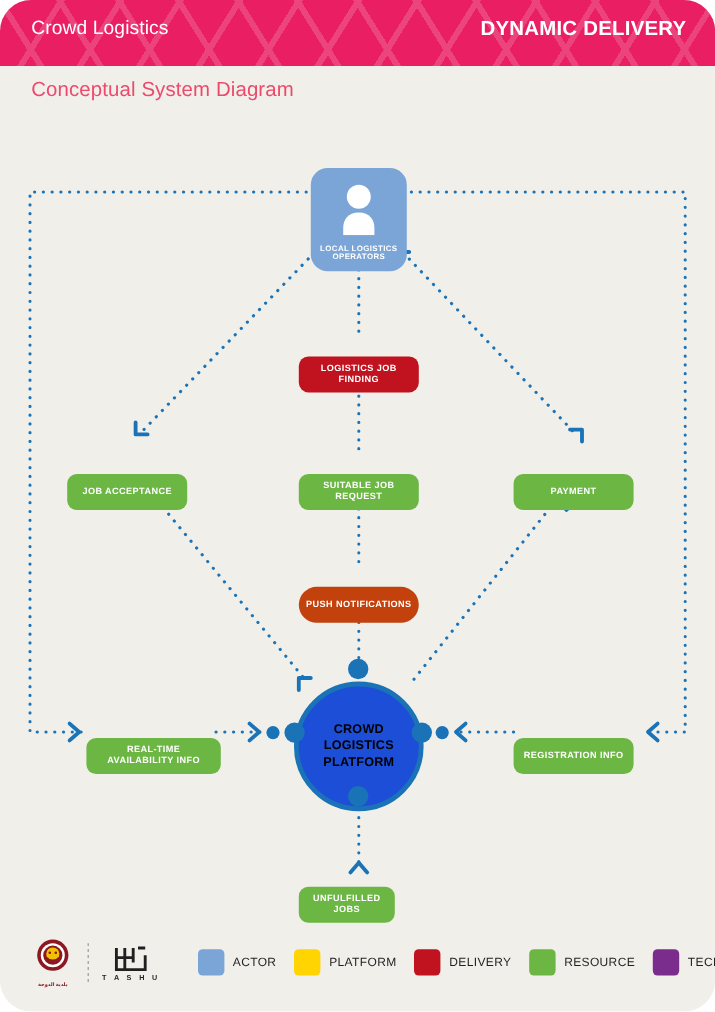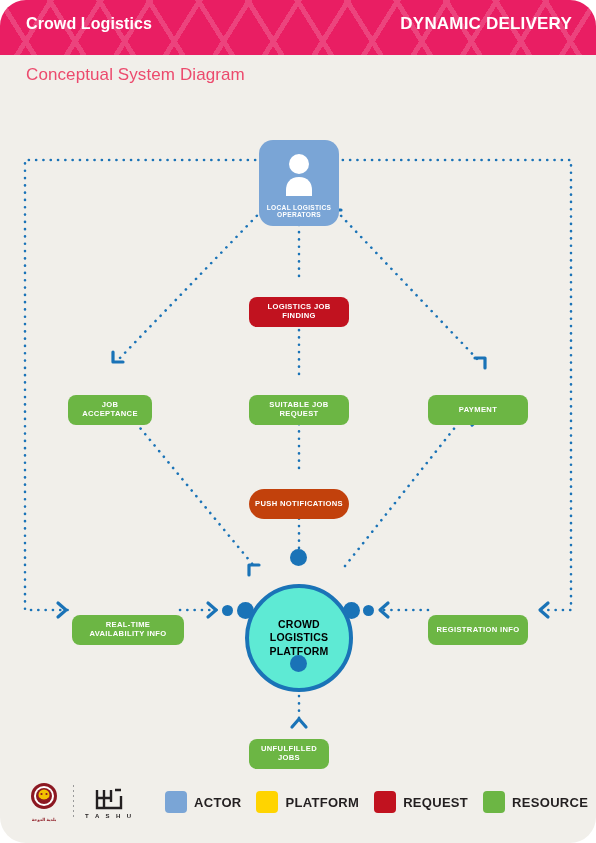--- a/index.html
+++ b/index.html
@@ -10,21 +10,21 @@
   .card{position:absolute;left:0;top:0;width:596px;height:843px;
         background:#f1efea;border-radius:26px;overflow:hidden;}
 
   
   .header{position:absolute;left:0;top:0;width:596px;height:55px;
           background:#e91e63;overflow:hidden;}
   .header-pattern{position:absolute;inset:-20px;opacity:.17;
       background-image:
         repeating-linear-gradient(58deg, transparent 0 12px, #ffffff 12px 17px, transparent 17px 42px),
         repeating-linear-gradient(-58deg, transparent 0 12px, #ffffff 12px 17px, transparent 17px 42px);}
-  .header-title{position:absolute;left:26px;top:15px;color:#ffffff;font-size:16px;font-weight:bold;letter-spacing:.1px;}
+  .header-title{position:absolute;left:26px;top:15px;color:#ffffff;font-size:16px;font-weight:normal;letter-spacing:.1px;}
   .header-brand{position:absolute;right:24px;top:14px;color:#ffffff;font-size:17px;font-weight:bold;letter-spacing:.2px;}
 
   .subtitle{position:absolute;left:26px;top:65px;color:#ec4a6d;font-size:17px;letter-spacing:.1px;}
 
   
   #wires{position:absolute;left:0;top:0;width:596px;height:843px;}
 
   
   .node{position:absolute;box-sizing:border-box;display:flex;align-items:center;justify-content:center;
         text-align:center;color:#ffffff;font-weight:bold;line-height:1.15;margin-top:20px;}
@@ -32,38 +32,38 @@
   .pill{height:30px;border-radius:8px;font-size:7.6px;letter-spacing:.35px;padding:0 6px;}
   .pill.green{background:#6cb644;}
   .pill.red{background:#c1121f;}
   .pill.purple{background:#c2410c;border-radius:15px;}
 
   .actor{left:259px;top:120px;width:80px;height:86px;background:#7aa5d6;border-radius:14px;
          flex-direction:column;justify-content:flex-end;padding-bottom:7px;}
   .actor .person{position:absolute;left:50%;top:12px;transform:translateX(-50%);}
   .actor .actor-label{position:relative;font-size:6.6px;letter-spacing:.3px;}
 
-  .platform{left:245px;top:564px;width:108px;height:108px;border-radius:50%;
-            background:#5eead4;border:4px solid #1a73b7;color:#000000;
+  .platform{left:245px;top:548px;width:108px;height:108px;border-radius:50%;
+            background:#1d4ed8;border:4px solid #1a73b7;color:#000000;
             font-size:10.5px;letter-spacing:.2px;line-height:1.25;}
   .hub{position:absolute;width:17px;height:17px;border-radius:50%;background:#1a73b7;}
   .hub.n{left:290px;top:549px;}
   .hub.s{left:290px;top:655px;}
   .hub.w{left:237px;top:602px;}
   .hub.e{left:343px;top:602px;}
   .dot-sm{position:absolute;width:11px;height:11px;border-radius:50%;background:#1a73b7;}
   .dot-sm.w{left:222px;top:605px;}
   .dot-sm.e{left:363px;top:605px;}
 
   
   .legend{position:absolute;left:0;bottom:0;width:596px;height:70px;}
   .legend-items{position:absolute;left:165px;top:18px;display:flex;align-items:center;gap:15px;}
   .leg{display:flex;align-items:center;gap:7px;}
   .sw{width:22px;height:22px;border-radius:4px;}
-  .leg-label{font-size:13px;font-weight:bold;color:#231f20;letter-spacing:.3px;}
+  .leg-label{font-size:10px;font-weight:normal;color:#231f20;letter-spacing:.3px;}
 
   .logos{position:absolute;left:26px;top:782px;display:flex;align-items:center;gap:11px;}
   .logo-sep{width:1px;height:34px;
       background:repeating-linear-gradient(to bottom,#9a9a9a 0 2px,transparent 2px 5px);}
   .tashu{display:flex;flex-direction:column;align-items:center;}
   .tashu-word{font-size:6px;font-weight:bold;letter-spacing:2.4px;color:#231f20;margin-top:1px;}
   .qlogo-cap{font-size:4.2px;font-weight:bold;color:#8c1822;letter-spacing:.1px;margin-top:1px;text-align:center;}
 </style>
 </head>
 <body>
@@ -133,21 +133,21 @@
         <circle cx="17" cy="12" r="10" fill="#ffffff"></circle>
         <path d="M17 25c-9 0-13 6-13 13v6h26v-6c0-7-4-13-13-13z" fill="#ffffff"></path>
       </svg>
       <span class="actor-label">LOCAL LOGISTICS OPERATORS</span>
     </div>
 
     <div class="node pill red" style="left:249px;top:277px;width:100px;">
       <span>LOGISTICS JOB FINDING</span>
     </div>
 
-    <div class="node pill green" style="left:68px;top:375px;width:84px;">
+    <div class="node pill green" style="left:56px;top:375px;width:100px;">
       <span>JOB ACCEPTANCE</span>
     </div>
 
     <div class="node pill green" style="left:249px;top:375px;width:100px;">
       <span>SUITABLE JOB REQUEST</span>
     </div>
 
     <div class="node pill green" style="left:428px;top:375px;width:100px;">
       <span>PAYMENT</span>
     </div>
@@ -211,21 +211,21 @@
         <div class="leg">
           <span class="sw" style="background:#7aa5d6;"></span>
           <span class="leg-label">ACTOR</span>
         </div>
         <div class="leg">
           <span class="sw" style="background:#ffd400;"></span>
           <span class="leg-label">PLATFORM</span>
         </div>
         <div class="leg">
           <span class="sw" style="background:#c1121f;"></span>
-          <span class="leg-label">REQUEST</span>
+          <span class="leg-label">DELIVERY</span>
         </div>
         <div class="leg">
           <span class="sw" style="background:#6cb644;"></span>
           <span class="leg-label">RESOURCE</span>
         </div>
         <div class="leg">
           <span class="sw" style="background:#7b2d8e;"></span>
           <span class="leg-label">TECH</span>
         </div>
       </div>

